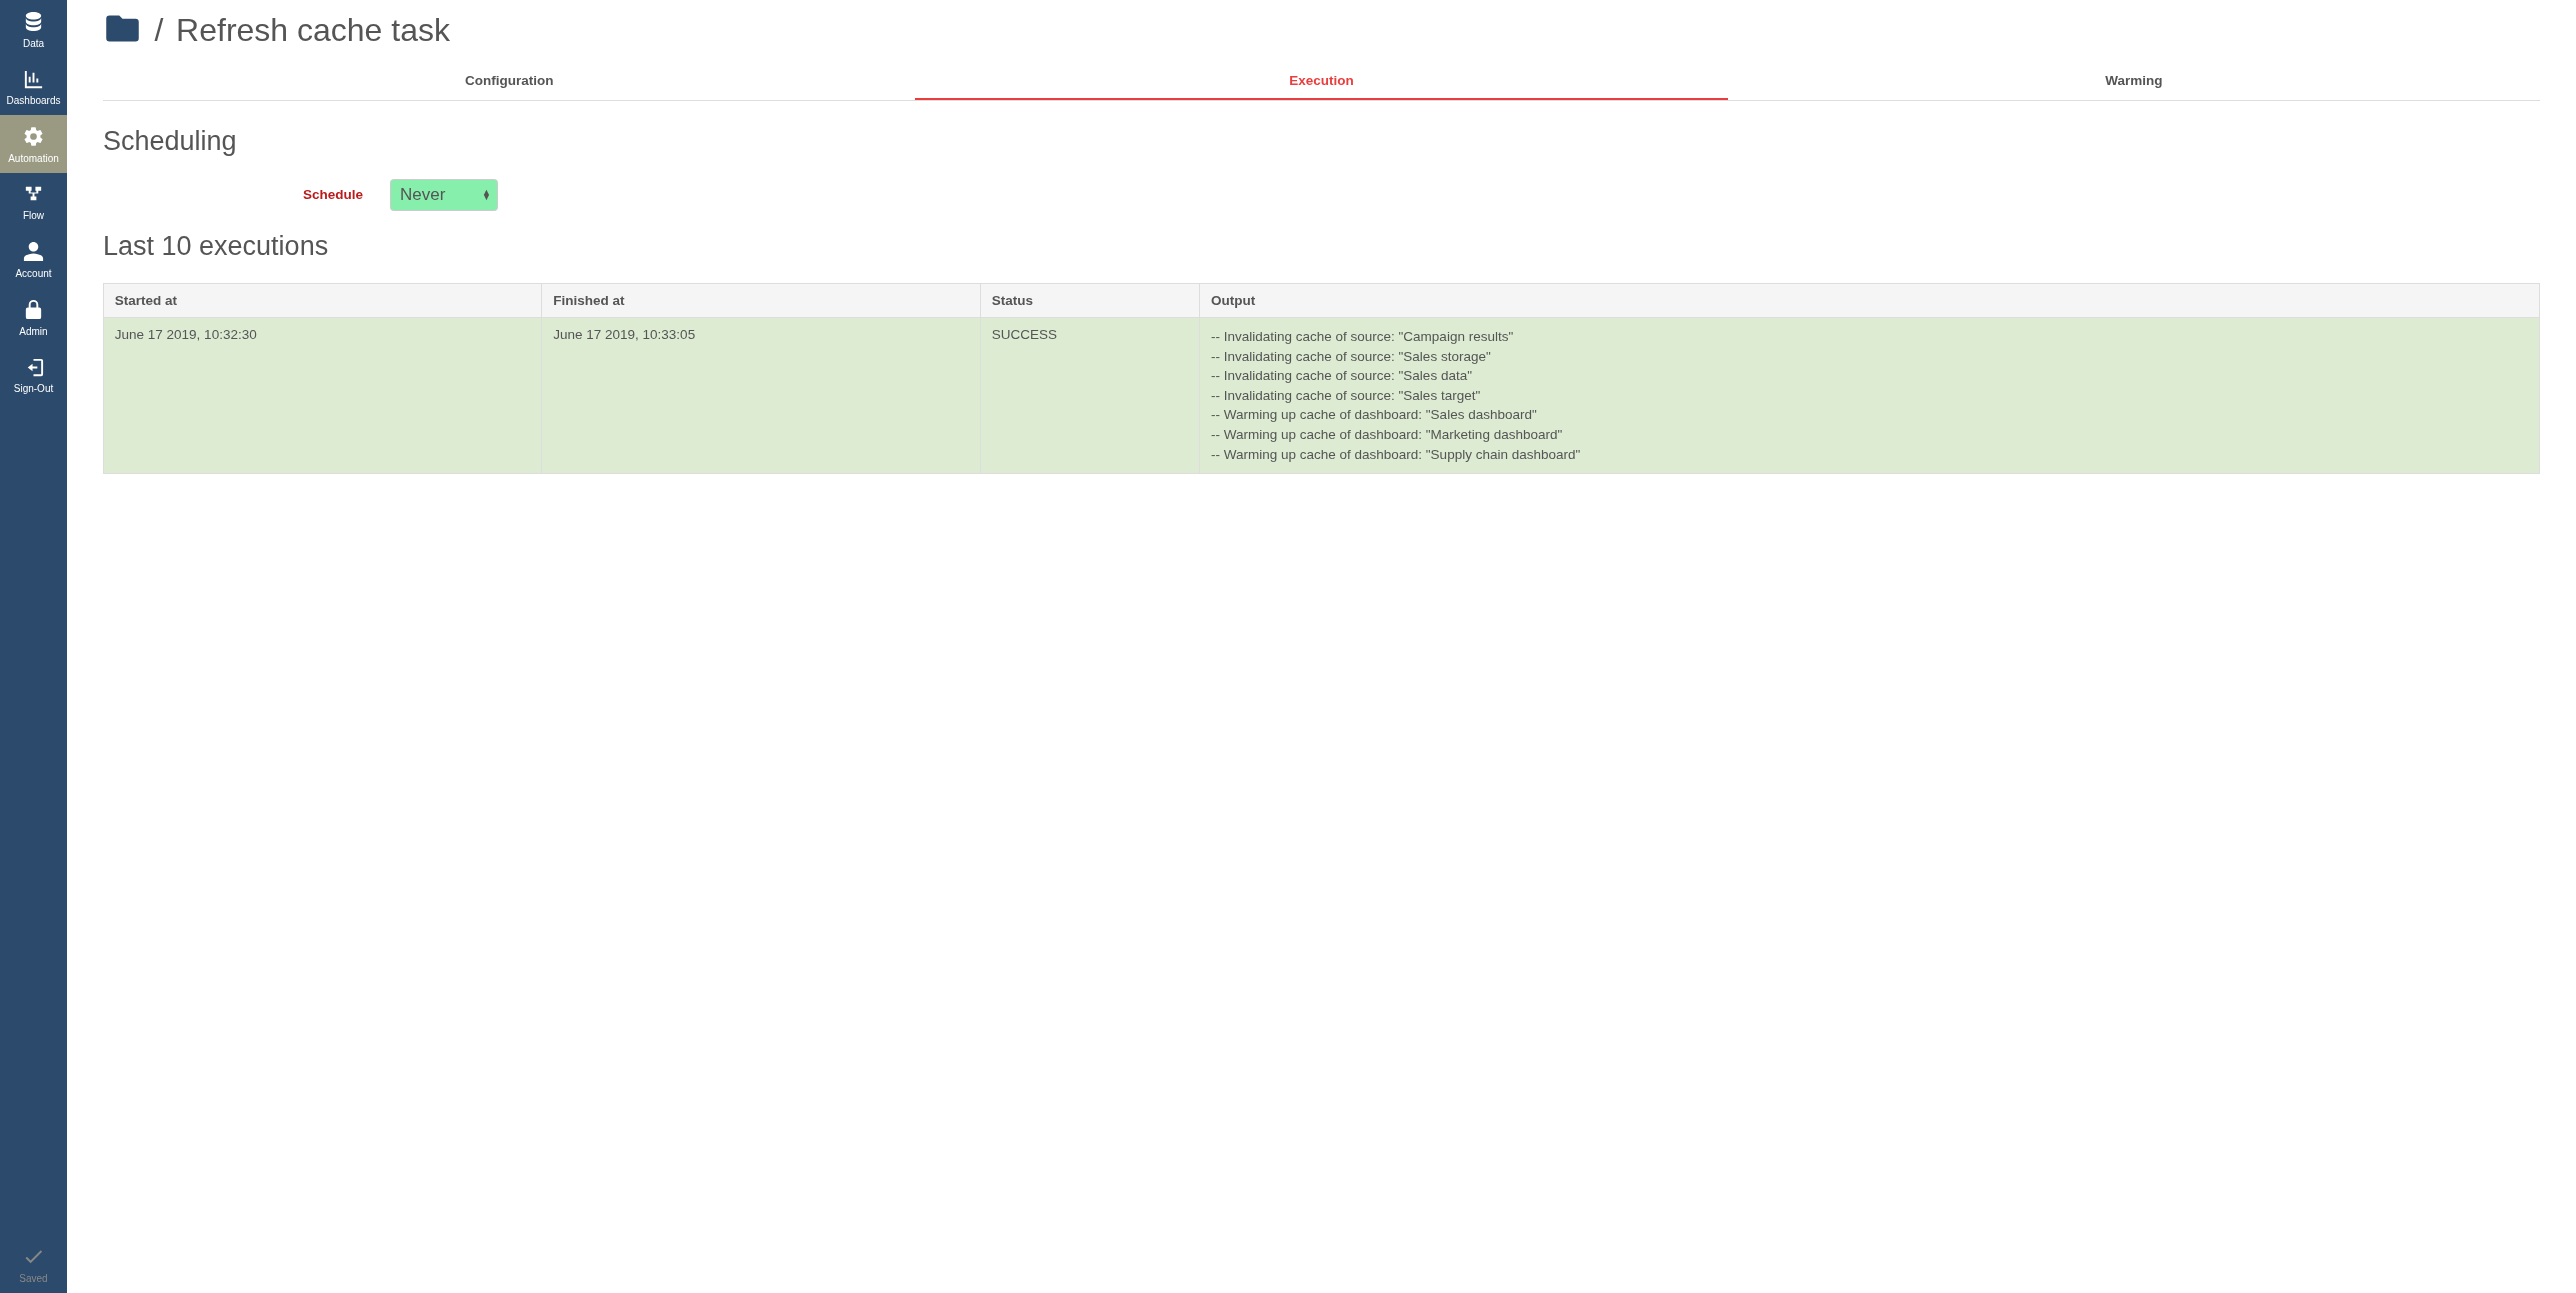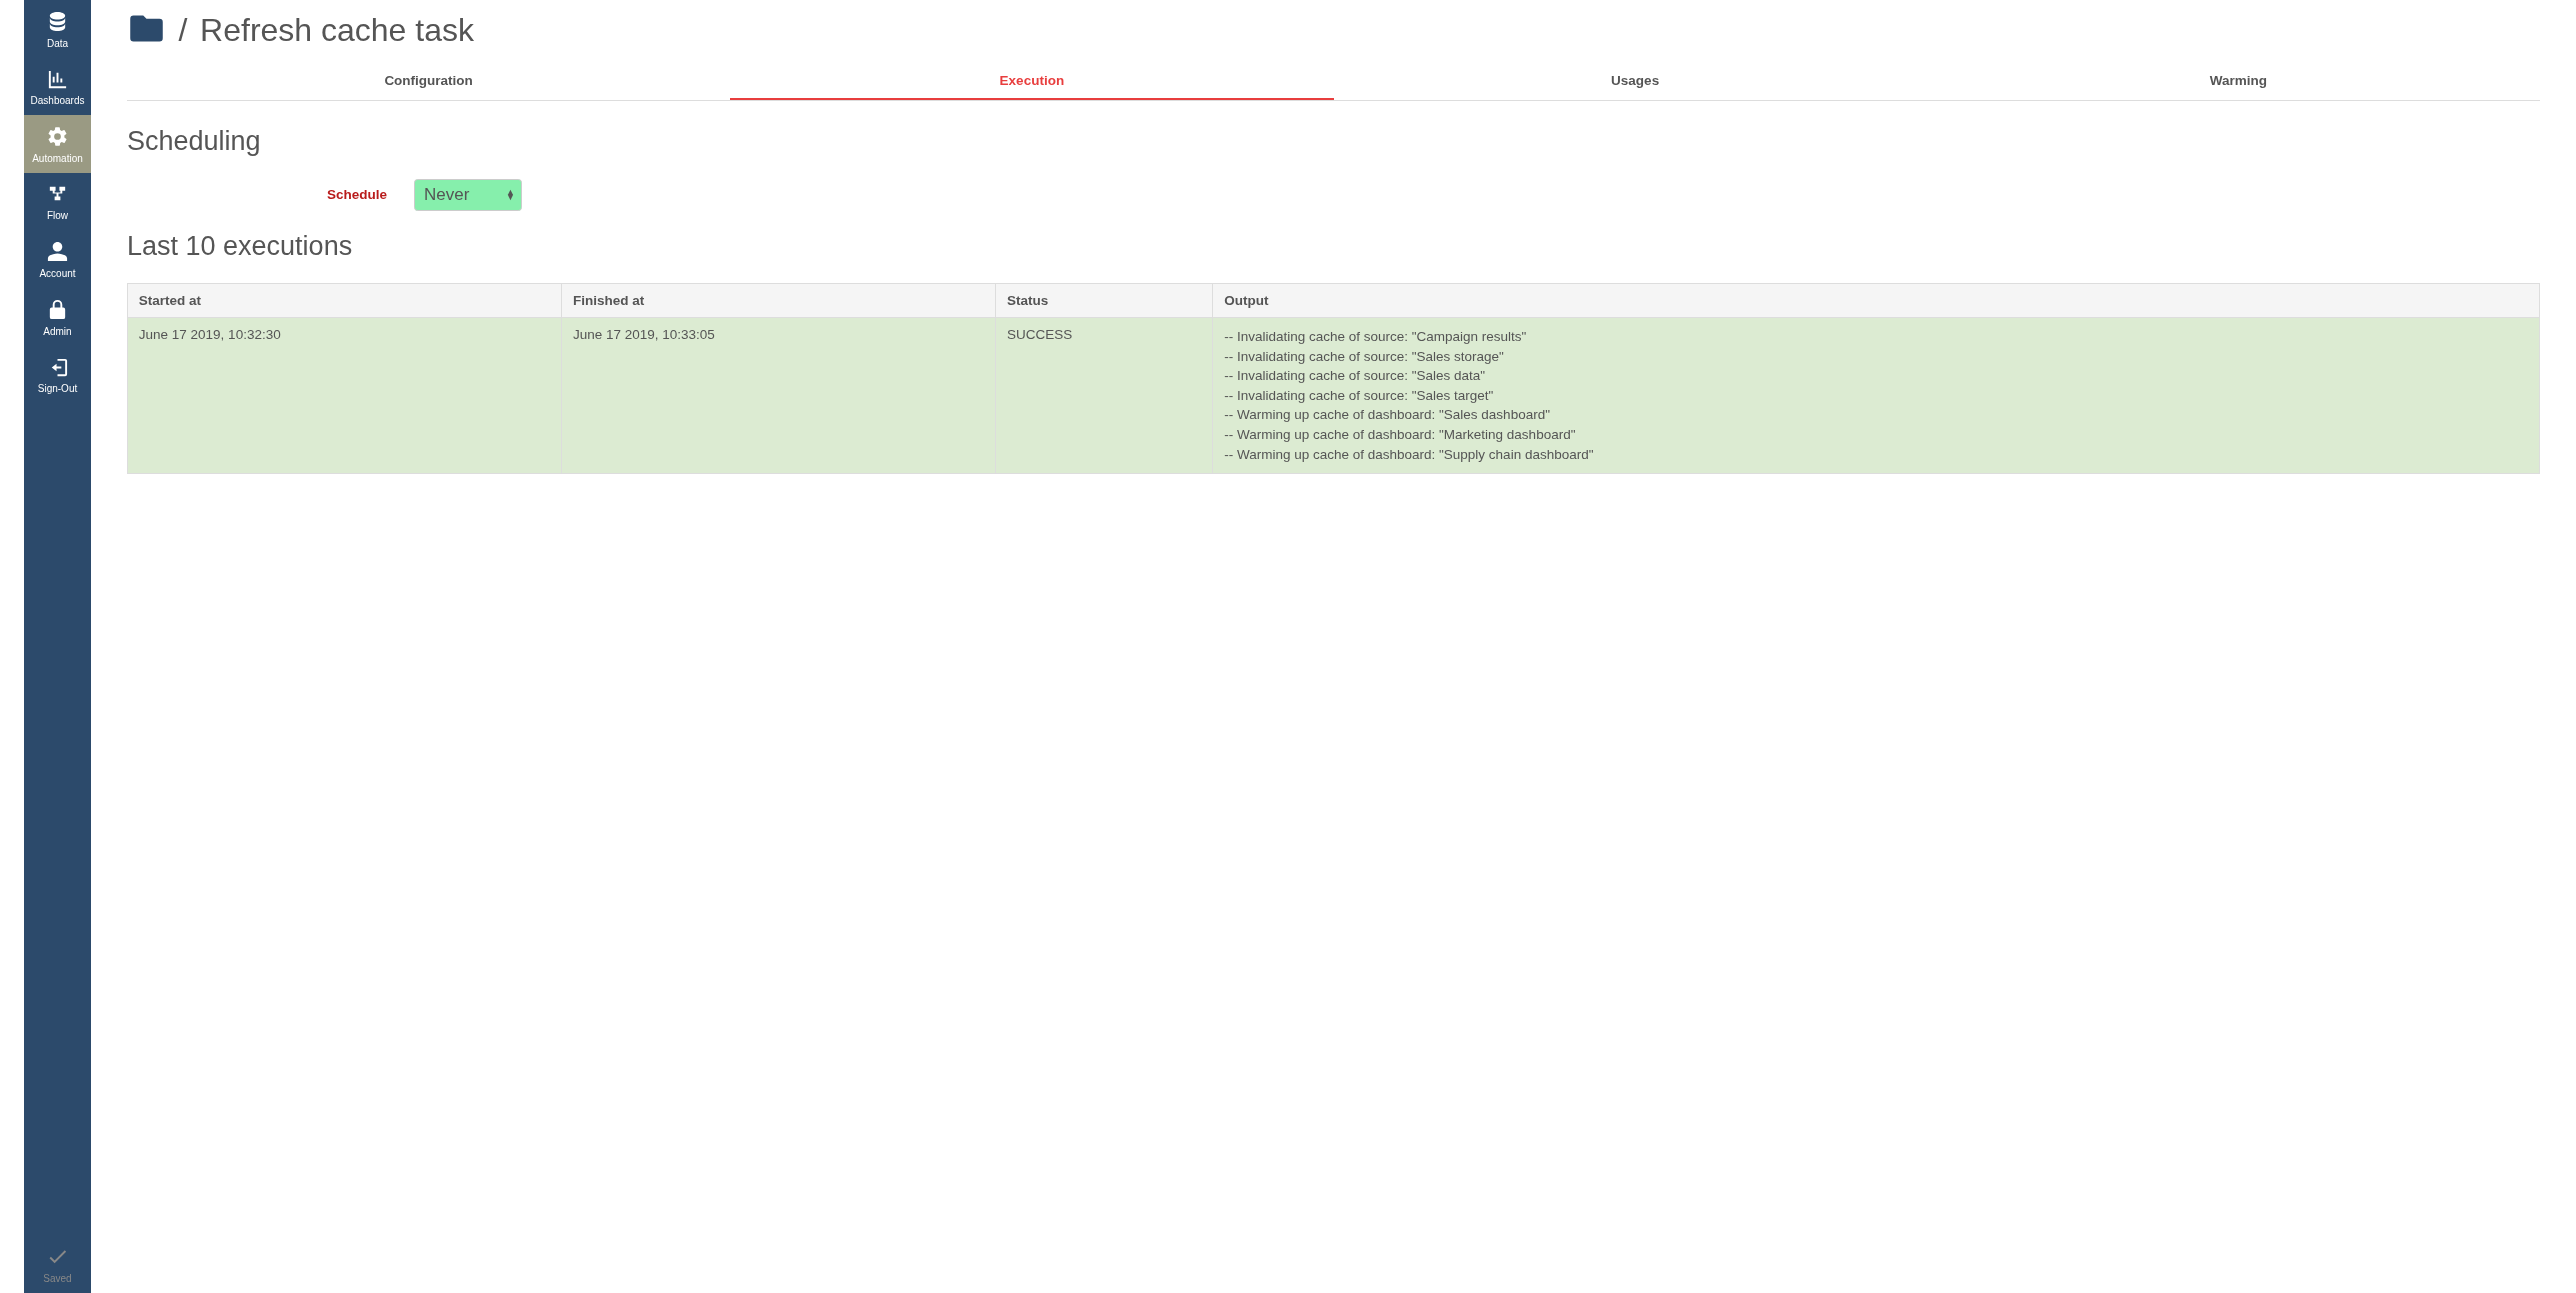--- a/index.html
+++ b/index.html
@@ -9,21 +9,20 @@
     }
     body {
       font-family: -apple-system, BlinkMacSystemFont, "Segoe UI", Helvetica, Arial, sans-serif;
       font-size: 12.6px;
       color: #333;
       background: #fff;
     }
     .app {
       display: flex;
       min-height: 100vh;
-      padding-left: 24px;
     }
     .sidebar {
       width: 67px;
       background: #2c4a6b;
       display: flex;
       flex-direction: column;
       flex-shrink: 0;
     }
     .sidebar-top {
       flex: 1;
@@ -292,21 +291,20 @@
             <path d="M10 4H4a2 2 0 0 0-2 2v12a2 2 0 0 0 2 2h16a2 2 0 0 0 2-2V8a2 2 0 0 0-2-2h-8l-2-2z"></path>
           </svg>
       </span>
       <span class="breadcrumb-sep">/</span>
       <h1 class="page-title">Refresh cache task</h1>
     </div>
 
     <div class="tabs">
       <div class="tab">Configuration</div>
       <div class="tab active">Execution</div>
-      <div class="tab">Usages</div>
       <div class="tab">Warming</div>
     </div>
 
     <h2 class="section-heading">Scheduling</h2>
 
     <div class="form-row">
       <div class="form-label">Schedule</div>
       <div class="form-control">
         <div class="select-wrap">
           <select class="sched">

